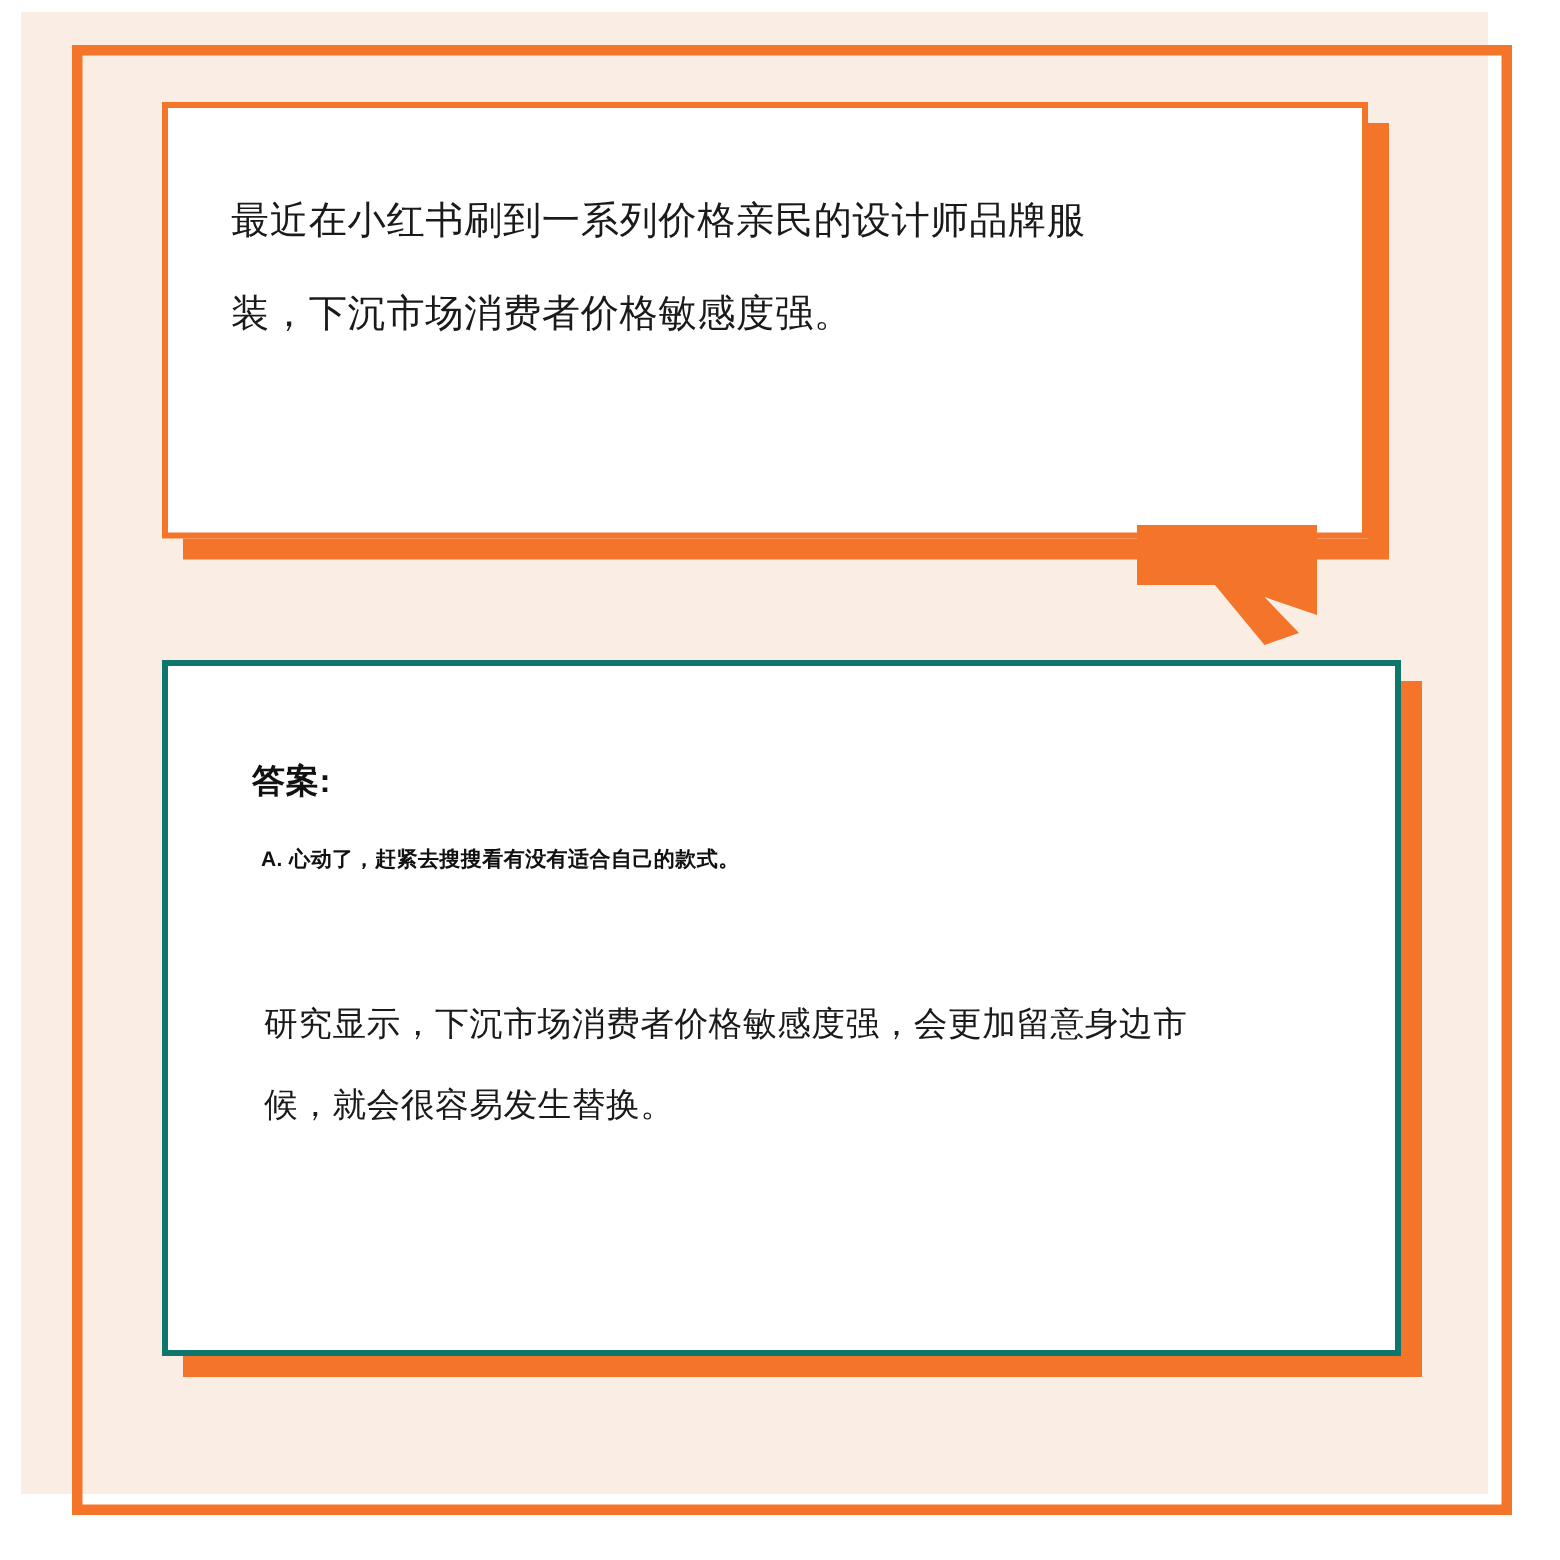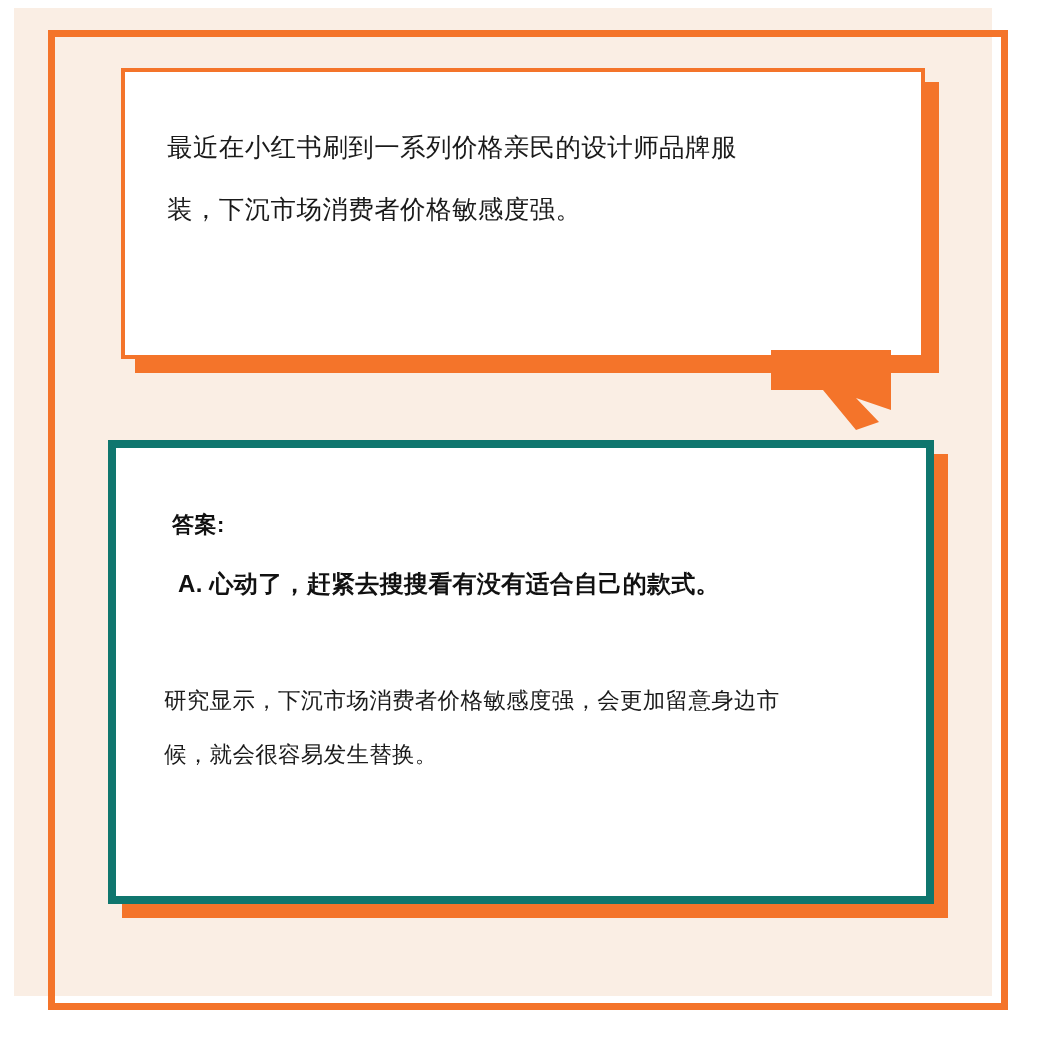--- a/index.html
+++ b/index.html
@@ -43,21 +43,20 @@
     box-sizing: border-box;
   }
 
   
   .bubble-wrap {
     position: absolute;
     left: 108px;
     top: 68px;
     width: 888px;
     height: 305px;
-    margin-left: 13px;
   }
   .bubble-shadow {
     position: absolute;
     left: 14px;
     top: 14px;
     width: 804px;
     height: 291px;
     background: #f4742a;
   }
   .bubble {
@@ -106,44 +105,44 @@
     height: 464px;
     background: #f4742a;
   }
   .answer {
     position: absolute;
     left: 0;
     top: 0;
     width: 826px;
     height: 464px;
     background: #ffffff;
-    border: 8px solid #0f766e;
+    border: 4px solid #0f766e;
     box-sizing: border-box;
     padding: 62px 48px 0 48px;
   }
   .answer-label {
     font-size: 22px;
     font-weight: bold;
     color: #111111;
     letter-spacing: 0.5px;
     margin: 0 0 28px 8px;
   }
   .answer-option {
-    font-size: 24px;
+    font-size: 14px;
     font-weight: bold;
     color: #111111;
     letter-spacing: 0.3px;
     margin: 0 0 74px 14px;
   }
   .answer-body {
     font-size: 22.5px;
     color: #1a1a1a;
     line-height: 2.4;
     letter-spacing: 0.3px;
-    margin: 0;
+    margin: 16px;
   }
   .answer-body p { margin: 0; }
 </style>
 </head>
 <body>
 
 <div class="page">
 
   <div class="card-bg"></div>
   <div class="outer-shadow"></div>

